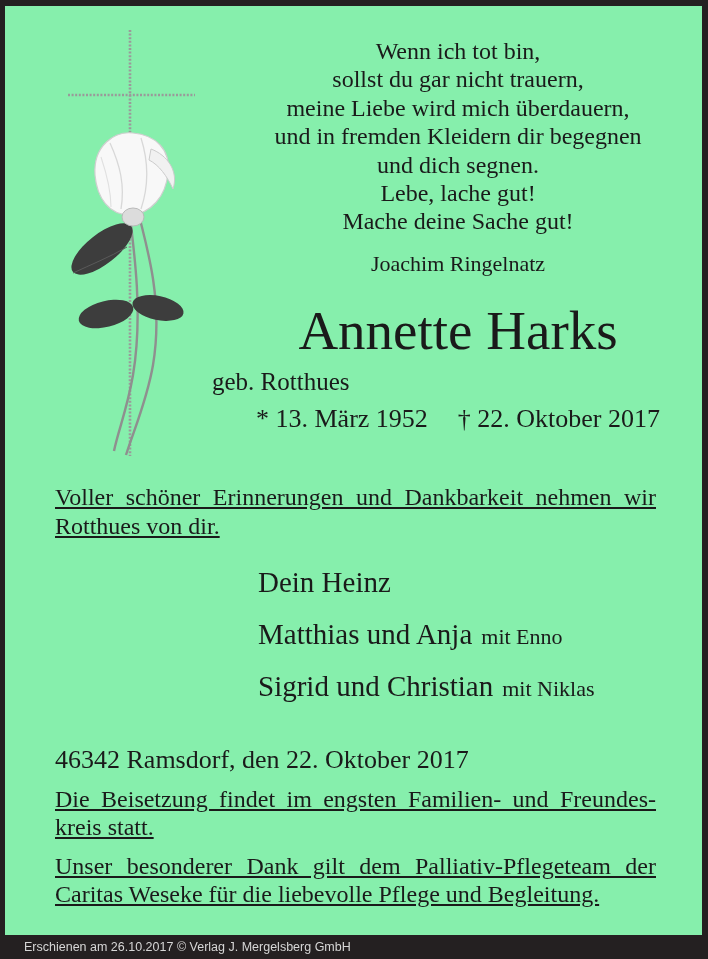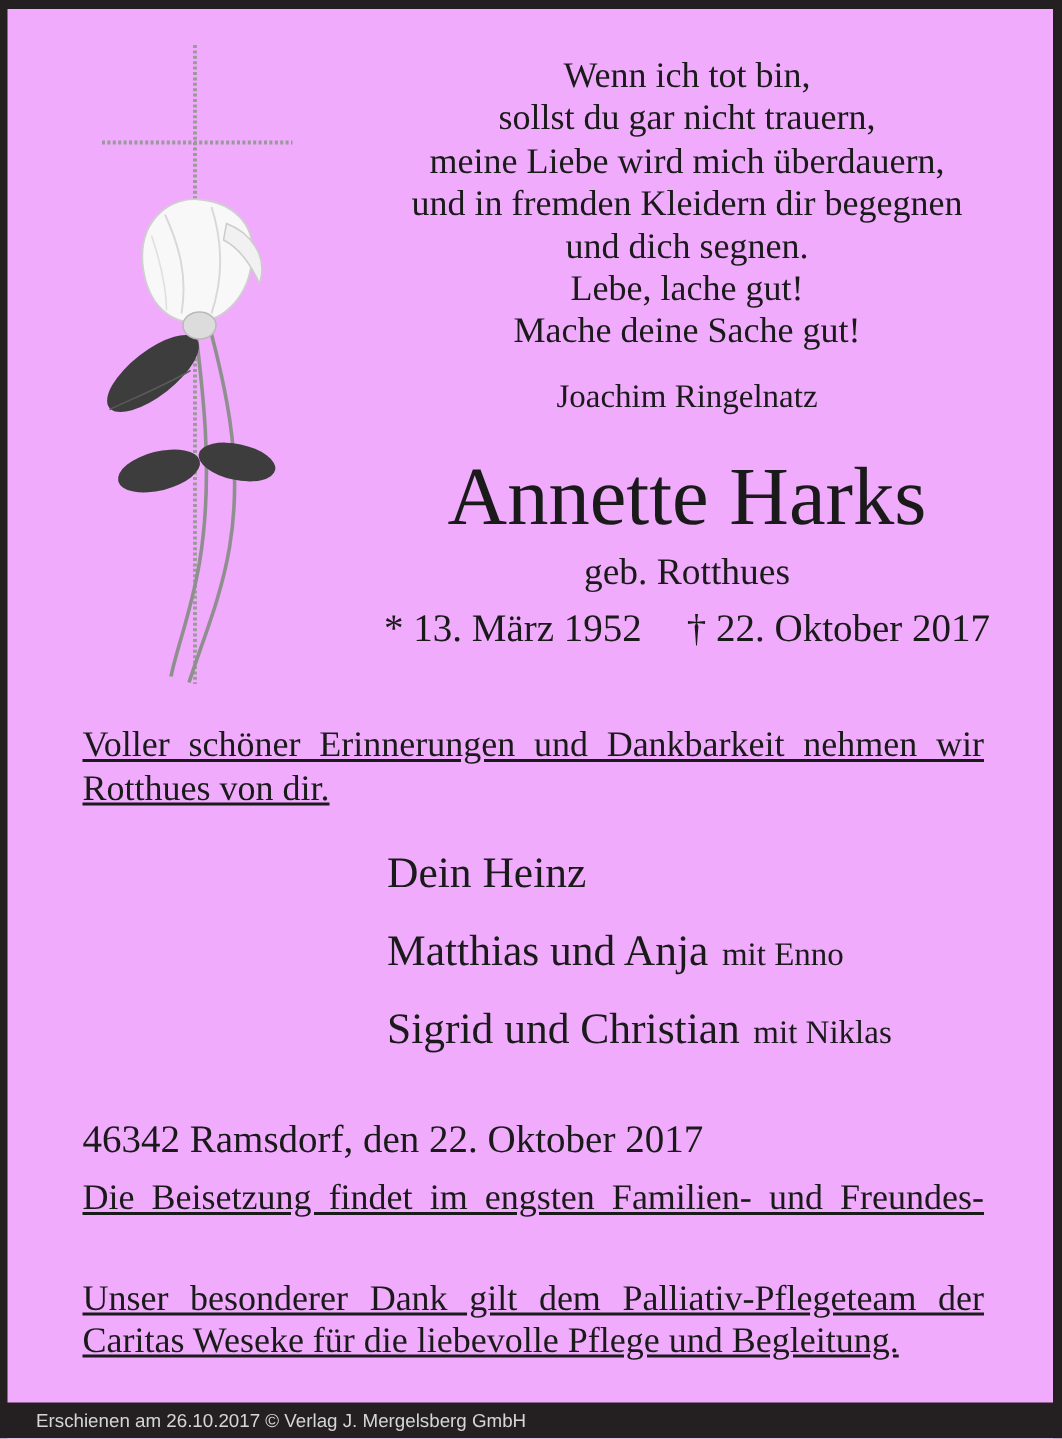--- a/index.html
+++ b/index.html
@@ -1,19 +1,19 @@
 <!DOCTYPE html>
 <html lang="de"><head>
 <meta charset="utf-8">
 <style>
   html,body{margin:0;padding:0;background:#ffffff;}
   .page{
     position:relative;
     width:708px;height:959px;
-    background:#f0abfc;
+    background:#86efac;
     overflow:hidden;
     font-family:"Liberation Serif","DejaVu Serif",serif;
     color:#1a1a1a;
   }
   
   .frame{position:absolute;background:#242021;}
   .frame-top{left:0;top:0;width:708px;height:6px;}
   .frame-left{left:0;top:0;width:5px;height:959px;}
   .frame-right{left:702px;top:0;width:6px;height:959px;}
 
@@ -31,21 +31,21 @@
     font-size:22px;text-align:center;
   }
 
   
   .name{
     position:absolute;left:212px;top:303px;width:492px;
     font-size:55px;line-height:56px;text-align:center;
   }
   .maiden{
     position:absolute;left:212px;top:368px;width:492px;
-    font-size:25px;text-align:center;
+    font-size:25px;
   }
   .dates{
     position:absolute;left:212px;top:404px;width:492px;
     font-size:26px;text-align:center;
   }
   .dates .death{margin-left:30px;}
 
   
   .para{position:absolute;left:55px;width:601px;font-size:24px;text-decoration:underline;}
   .jline{display:block;text-align:justify;text-align-last:justify;}
@@ -141,20 +141,21 @@
     </div>
     <div class="mourner">
       <span class="m-main">Sigrid und Christian</span><span class="m-extra">mit Niklas</span>
     </div>
   </div>
 
   <div class="place-date">46342 Ramsdorf, den 22. Oktober 2017</div>
 
   <div class="para burial">
     <span class="jline">Die Beisetzung findet im engsten Familien- und Freundes-</span>
+    <span class="lline">kreis statt.</span>
   </div>
 
   <div class="para thanks">
     <span class="jline">Unser besonderer Dank gilt dem Palliativ-Pflegeteam der</span>
     <span class="lline">Caritas Weseke für die liebevolle Pflege und Begleitung.</span>
   </div>
 
   <div class="footer">
     <span>Erschienen am 26.10.2017 © Verlag J. Mergelsberg GmbH</span>
   </div>

